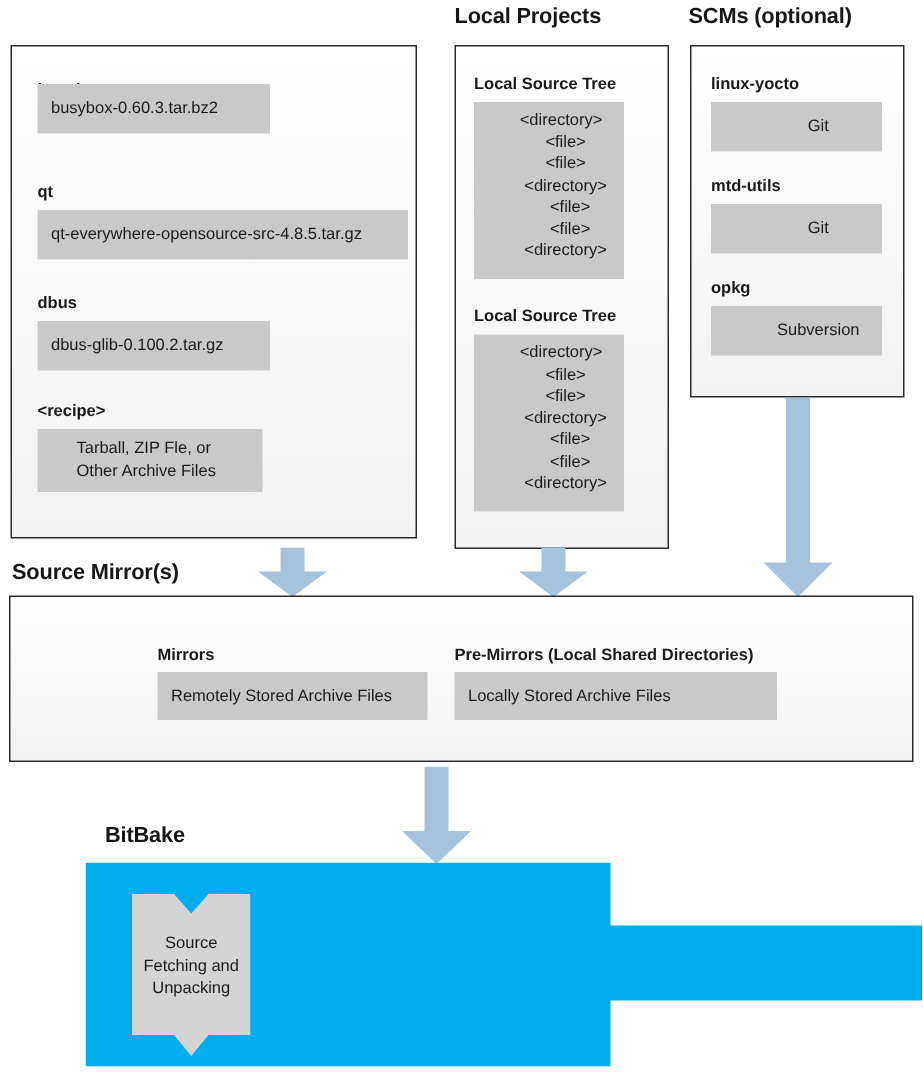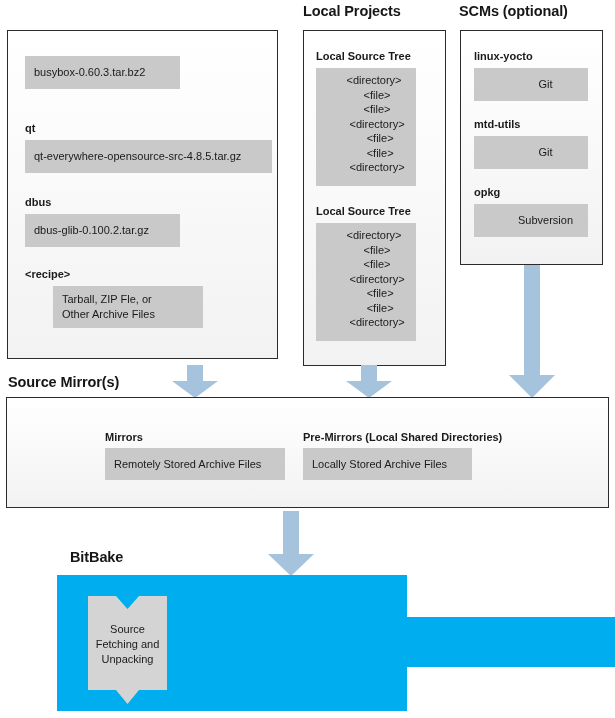--- a/index.html
+++ b/index.html
@@ -61,22 +61,21 @@
   .block.left {
     justify-content: flex-start;
     padding-left: 9px;
   }
   .block.center {
     justify-content: center;
     text-align: center;
   }
   .block.multiline {
     display: block;
-    padding: 6px 9px;
-    margin-left: 28px;
+    padding: 6px 26px;
   }
   .block.multiline span { display: block; }
 
   
   .tree {
     position: absolute;
     background: #c9c9c9;
     box-sizing: border-box;
     padding: 5px 0 6px 16px;
     text-align: center;
@@ -195,21 +194,21 @@
 
   <div class="col-title" style="left:8px; top:374px;">Source Mirror(s)</div>
 
   <div class="panel" style="left:6px; top:397px; width:603px; height:111px;">
   </div>
 
   <div class="grp-label" style="left:105px; top:431px;">Mirrors</div>
   <div class="block left" style="left:105px; top:448px; width:180px; height:32px;">Remotely Stored Archive Files</div>
 
   <div class="grp-label" style="left:303px; top:431px;">Pre-Mirrors (Local Shared Directories)</div>
-  <div class="block left" style="left:303px; top:448px; width:169px; height:32px;">Locally Stored Archive Files</div>
+  <div class="block left" style="left:303px; top:448px; width:215px; height:32px;">Locally Stored Archive Files</div>
 
   <div class="arrow" style="left:268px; top:511px;">
     <svg width="46" height="65" viewBox="0 0 46 65">
       <polygon points="15,0 31,0 31,43 46,43 23,65 0,43 15,43" fill="#A5C3DD"></polygon>
     </svg>
   </div>
 
   <div class="col-title" style="left:70px; top:549px;">BitBake</div>
 
   <div class="bitbake-shape" style="left:57px; top:575px;">

